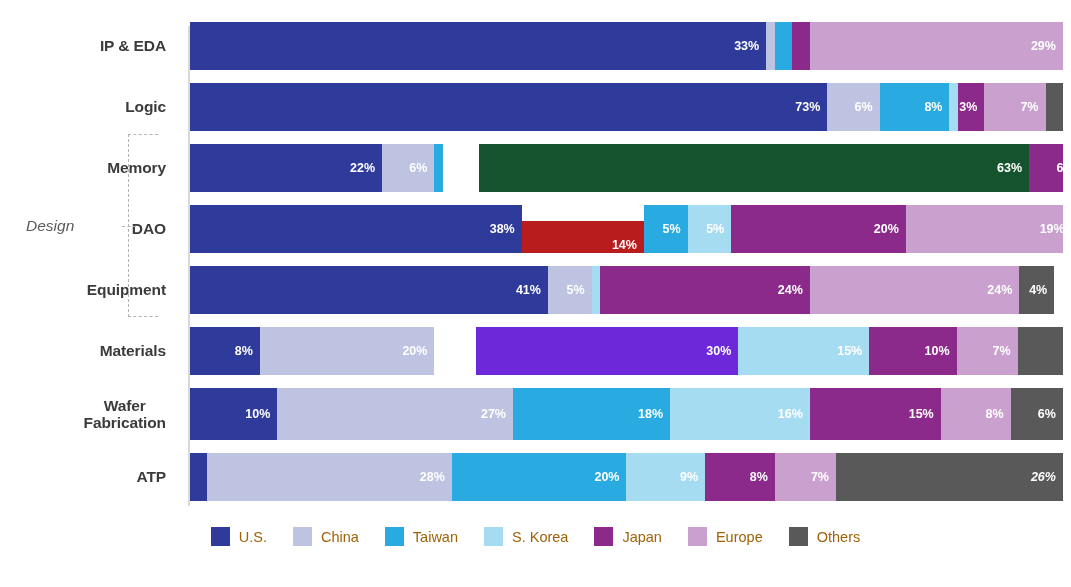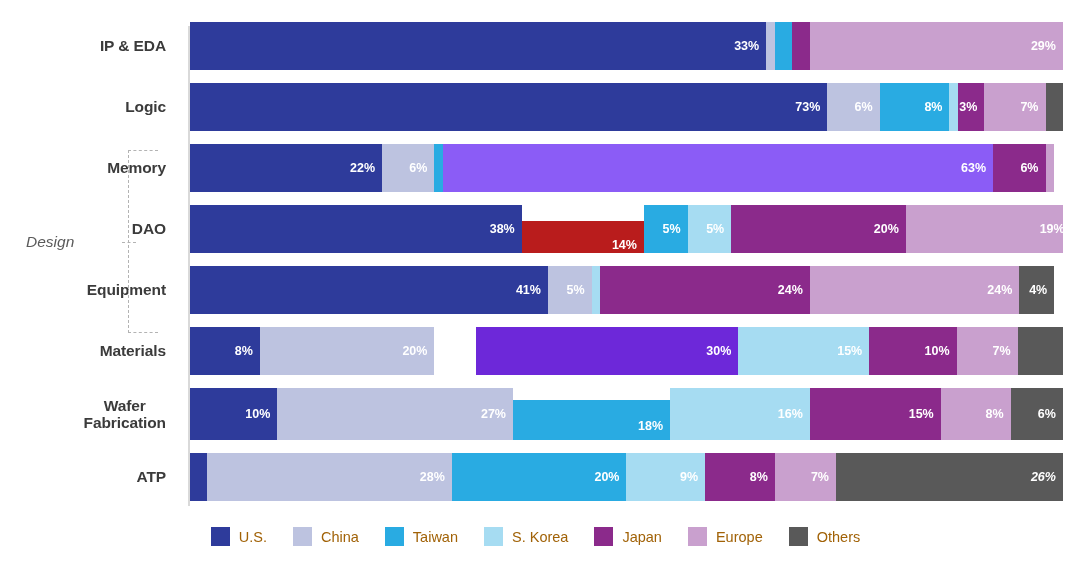--- a/index.html
+++ b/index.html
@@ -80,21 +80,21 @@
     padding-right: 7px;
     white-space: nowrap;
     overflow: hidden;
   }
   .seg.nolabel { padding-right: 0; }
 
   
   #design-bracket {
     position: absolute;
     left: 88px;
-    top: 128px;
+    top: 112px;
     width: 96px;
     height: 183px;
     font-style: italic;
   }
   #design-bracket .vline {
     position: absolute;
     left: 40px; top: 0;
     width: 0; height: 100%;
     border-left: 1.5px dashed #b3b3b3;
   }
@@ -173,21 +173,21 @@
             <div class="seg" style="flex: 0 0 7%; background: rgb(201, 160, 206);">7%</div>
             <div class="seg nolabel" style="flex: 0 0 2%; background: rgb(89, 89, 89);"></div>
           </div>
         </div>
         <div class="row">
           <div class="row-label">Memory</div>
           <div class="bar">
             <div class="seg" style="flex: 0 0 22%; background: rgb(46, 59, 155);">22%</div>
             <div class="seg" style="flex: 0 0 6%; background: rgb(189, 195, 224);">6%</div>
             <div class="seg nolabel" style="flex: 0 0 1%; background: rgb(41, 171, 226);"></div>
-            <div class="seg" style="flex: 0 0 63%; background: #8b5cf6;">63%</div>
+            <div class="seg" style="flex: 0 0 63%; background: #14532d; margin-left: 36px;">63%</div>
             <div class="seg" style="flex: 0 0 6%; background: rgb(139, 42, 139);">6%</div>
             <div class="seg nolabel" style="flex: 0 0 1%; background: rgb(201, 160, 206);"></div>
           </div>
         </div>
         <div class="row">
           <div class="row-label">DAO</div>
           <div class="bar">
             <div class="seg" style="flex: 0 0 38%; background: rgb(46, 59, 155);">38%</div>
             <div class="seg" style="flex: 0 0 14%; background: #b91c1c; margin-top: 16px;">14%</div>
             <div class="seg" style="flex: 0 0 5%; background: rgb(41, 171, 226);">5%</div>
@@ -218,21 +218,21 @@
             <div class="seg" style="flex: 0 0 7%; background: rgb(201, 160, 206);">7%</div>
             <div class="seg" style="flex: 0 0 10%; background: rgb(89, 89, 89);">10%</div>
           </div>
         </div>
         <div class="row tall">
           <div class="row-label">Wafer
 Fabrication</div>
           <div class="bar">
             <div class="seg" style="flex: 0 0 10%; background: rgb(46, 59, 155);">10%</div>
             <div class="seg" style="flex: 0 0 27%; background: rgb(189, 195, 224);">27%</div>
-            <div class="seg" style="flex: 0 0 18%; background: rgb(41, 171, 226); margin-top: 12px;">18%</div>
+            <div class="seg" style="flex: 0 0 18%; background: rgb(41, 171, 226);">18%</div>
             <div class="seg" style="flex: 0 0 16%; background: rgb(166, 220, 242);">16%</div>
             <div class="seg" style="flex: 0 0 15%; background: rgb(139, 42, 139);">15%</div>
             <div class="seg" style="flex: 0 0 8%; background: rgb(201, 160, 206);">8%</div>
             <div class="seg" style="flex: 0 0 6%; background: rgb(89, 89, 89);">6%</div>
           </div>
         </div>
         <div class="row">
           <div class="row-label">ATP</div>
           <div class="bar">
             <div class="seg nolabel" style="flex: 0 0 2%; background: rgb(46, 59, 155);"></div>

